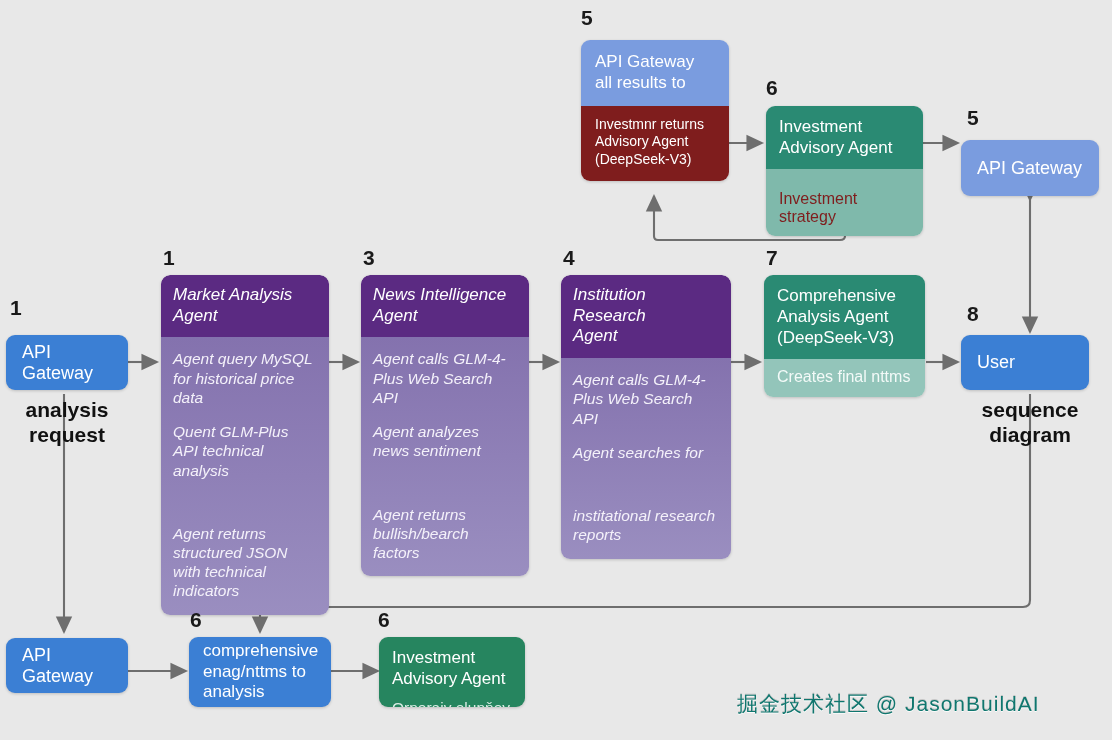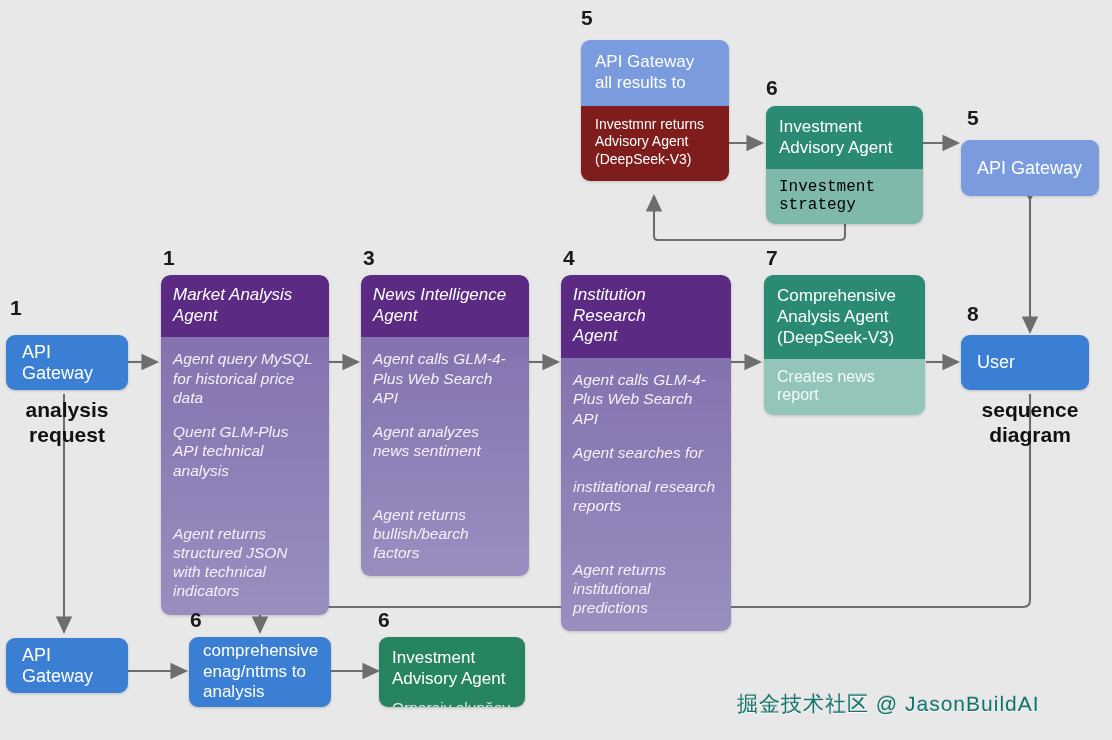--- a/index.html
+++ b/index.html
@@ -108,24 +108,23 @@
   
   .stack-green { box-shadow: 0 1px 3px rgba(0,0,0,0.18); }
   .stack-green .g1 {
     background: #2a8a73;
     padding: 10px 13px 11px 13px;
     font-size: 17px;
     line-height: 1.24;
   }
   .stack-green .g2 {
     background: #7fb9ab;
-    padding: 9px 13px 10px 13px;
+    padding: 21px 13px 10px 13px;
     font-size: 16px;
-    color: #000000;
-    font-family: Liberation Mono, monospace;
+    color: #7f1d1d;
   }
   .stack-green .g3 {
     background: #93c5ba;
     padding: 9px 13px 11px 13px;
     font-size: 16px;
     color: #f3faf8;
   }
   .box-green-solid {
     background: #26855f;
     box-shadow: 0 1px 3px rgba(0,0,0,0.18);
@@ -255,32 +254,31 @@
   <div class="seq-num" style="left:563px; top:246px;">4</div>
   <div class="node card-purple" style="left:561px; top:275px; width:170px;">
     <div class="hdr">
       <div>Institution Research</div>
       <div>Agent</div>
     </div>
     <div class="body">
       <div class="ln">Agent calls GLM-4-Plus Web Search API</div>
       <div class="ln">Agent searches for</div>
       <div class="ln">institational research reports</div>
-      <div class="ln">Agent returns institutional predictions</div>
     </div>
   </div>
 
   <div class="seq-num" style="left:766px; top:246px;">7</div>
   <div class="node stack-green" style="left:764px; top:275px; width:161px;">
     <div class="g1">
       <div>Comprehensive</div>
       <div>Analysis Agent</div>
       <div>(DeepSeek-V3)</div>
     </div>
-    <div class="g3">Creates news report</div>
+    <div class="g3">Creates final nttms</div>
   </div>
 
   <div class="seq-num" style="left:967px; top:302px;">8</div>
   <div class="node box-blue" style="left:961px; top:335px; width:128px; height:55px;">
     <span>User</span>
   </div>
   <div class="caption" style="left:957px; top:398px; width:146px;">
     <div>sequence</div>
     <div>diagram</div>
   </div>

